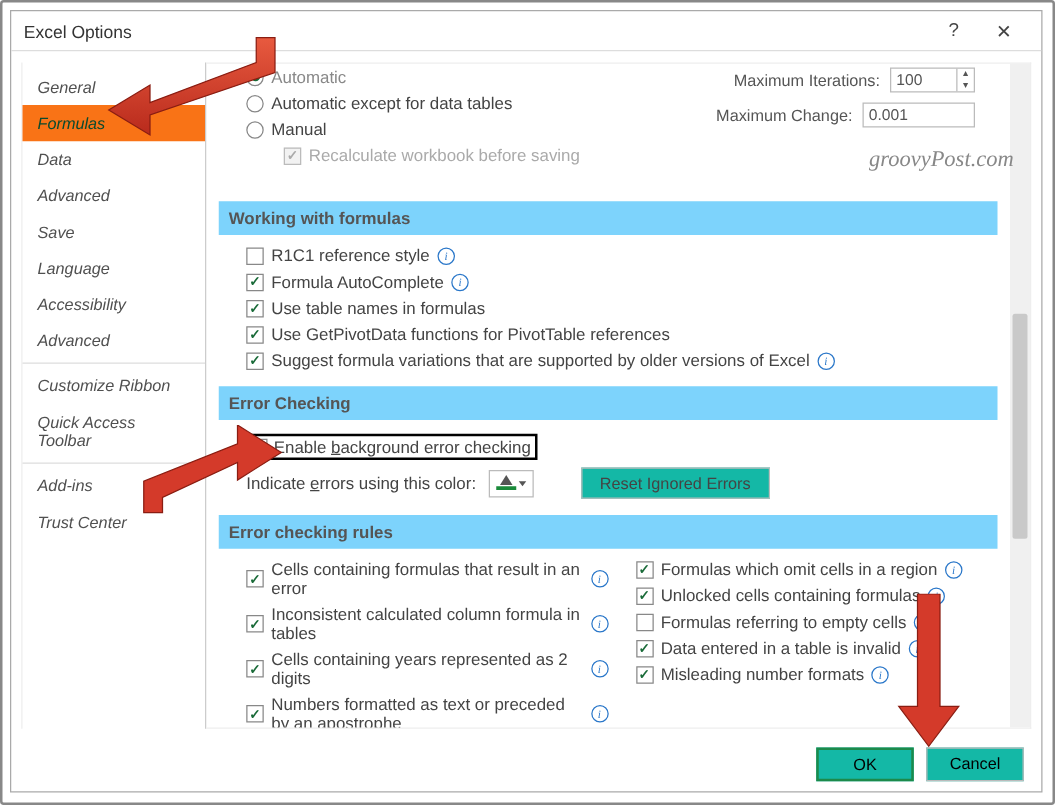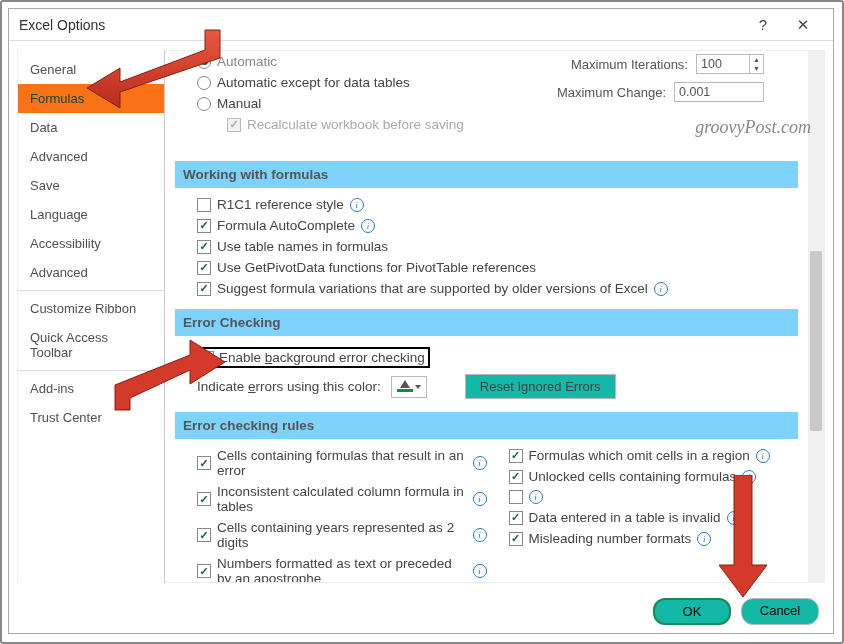--- a/index.html
+++ b/index.html
@@ -4,52 +4,52 @@
 <style>
   * { box-sizing: border-box; font-family: "Segoe UI", Arial, sans-serif; }
   body { margin: 0; background: #fff; overflow: hidden; width: 844px; height: 644px; position: relative; }
   .shadow-border { position:absolute; left:0; top:0; width:844px; height:644px; border:2px solid #888; border-radius:3px; }
   .dialog { position: absolute; left:8px; top:8px; width:826px; height:626px; background:#fff; border:1px solid #aaa; }
   .titlebar { height:32px; display:flex; align-items:center; padding:0 10px; border-bottom:1px solid #ddd; font-size:14px; color:#333;}
   .titlebar .spacer { flex:1; }
   .titlebar .help { width:40px; text-align:center; font-size:15px; color:#444;}
   .titlebar .close { width:40px; text-align:center; font-size:15px; color:#444;}
   .body { position:absolute; top:33px; bottom:42px; left:0; right:0; display:flex; }
-  .sidebar { width:148px; border-right:1px solid #ccc; padding-top:5px; background:#fff; border-left:1px solid #eee; margin:8px 0 8px 8px;}
+  .sidebar { width:148px; border-right:1px solid #ccc; padding-top:5px; background:#fff; border-left:1px solid #eee; margin:8px 0 8px 8px;font-style:italic;}
   .sidebar .cat { padding:7px 12px; font-size:13px; color:#505050; cursor:default; }
   .sidebar .cat.active { background:#f97316; color:#0b4a2e; }
   .sidebar .sep { height:0; border-top:1px solid #ddd; margin:3px 0; }
   .main { flex:1; padding:0 10px 6px 10px; position:relative; overflow:hidden; margin:8px 8px 8px 0; border:1px solid #eee; border-left:none;}
   .main .scroll { position:absolute; right:0; top:0; bottom:0; width:16px; background:#f0f0f0;}
   .main .scroll .thumb { position:absolute; left:2px; right:2px; top:200px; height:180px; background:#c9c9c9; border-radius:2px;}
   .content { padding-right:16px; font-size:13.5px; color:#444; }
   .sec-head { background:#7dd3fc; padding:6px 8px; font-weight:600; color:#555; margin-top:10px; }
   .opt-row { display:flex; align-items:center; padding:3px 0 3px 22px; gap:6px; }
   .radio { width:14px; height:14px; border:1px solid #888; border-radius:50%; display:inline-flex; align-items:center; justify-content:center; flex-shrink:0;}
   .radio.sel::after { content:""; width:7px; height:7px; background:#1a6b39; border-radius:50%;}
   .chk { width:14px; height:14px; border:1px solid #888; display:inline-flex; align-items:center; justify-content:center; font-size:11px; color:#1a6b39; flex-shrink:0;}
   .chk.on::after { content:"✓"; font-weight:bold; }
   .chk.dis { background:#f2f2f2; color:#aaa; border-color:#bbb;}
   .chk.dis.on::after { color:#aaa;}
   .info { width:14px; height:14px; border:1.3px solid #2a77c9; border-radius:50%; display:inline-flex; align-items:center; justify-content:center; font-size:9px; color:#2a77c9; font-style:italic; font-family:Georgia,serif; flex-shrink:0;}
   .info::after { content:"i"; }
-  .right-params { position:absolute; right:34px; top:3px; font-size:13px; color:#555;}
+  .right-params { position:absolute; right:18px; top:3px; font-size:13px; color:#555;}
   .right-params .row { display:flex; align-items:center; gap:8px; margin-bottom:8px; justify-content:flex-end;}
   .spin { border:1px solid #bbb; width:68px; height:20px; display:flex; align-items:center; padding:0 4px; position:relative; font-size:12.5px;}
   .spin .arrows { position:absolute; right:0; top:0; bottom:0; width:14px; border-left:1px solid #bbb; display:flex; flex-direction:column;}
   .spin .arrows div { flex:1; font-size:7px; text-align:center; line-height:9px; color:#555;}
   .txt { border:1px solid #bbb; width:90px; height:20px; padding:0 4px; font-size:12.5px; display:flex; align-items:center;}
   .color-btn { border:1px solid #bbb; width:36px; height:22px; display:inline-flex; align-items:center; justify-content:center; gap:2px;}
   .color-swatch-icon { width:16px; height:11px; position:relative; }
   .color-swatch-icon::before{ content:""; position:absolute; left:3px; top:-1px; width:0; height:0; border-left:5px solid transparent; border-right:5px solid transparent; border-bottom:8px solid #555;}
   .color-swatch-icon::after{ content:""; position:absolute; left:0; bottom:0; width:16px; height:3px; background:#1a8a3a;}
   .dd-caret { width:0; height:0; border-left:3.5px solid transparent; border-right:3.5px solid transparent; border-top:4px solid #555;}
   .btn { border:1px solid #bbb; background:#14b8a6; padding:4px 14px; font-size:13px; cursor:default;}
   .footer { position:absolute; bottom:8px; right:14px; display:flex; gap:10px;}
-  .footer .btn { width:78px; text-align:center; padding:4px 0;border-radius:12px;}
+  .footer .btn { width:78px; text-align:center; padding:4px 0;}
   .footer .btn.ok { border:2px solid #1c8a4b;}
   .two-col { display:flex; }
   .two-col .col { flex:1; min-width:0;}
   .strike-box { border:2px solid #000; padding:1px 3px 1px 1px; display:inline-flex; align-items:center; gap:5px;}
   .watermark { position:absolute; right:22px; top:108px; font-family:Georgia,serif; font-size:18px; color:#888; font-style:italic;}
   .underline-accel { text-decoration: underline; text-decoration-thickness:1px;}
   svg.arrow-svg { position:absolute; pointer-events:none; }
 </style>
 </head>
 <body>
@@ -197,20 +197,21 @@
                 <span>Formulas which omit cells in a region</span>
                 <span class="info"></span>
               </div>
               <div class="opt-row">
                 <span class="chk on"></span>
                 <span>Unlocked cells containing formulas</span>
                 <span class="info"></span>
               </div>
               <div class="opt-row">
                 <span class="chk"></span>
+                <span>Formulas referring to empty cells</span>
                 <span class="info"></span>
               </div>
               <div class="opt-row">
                 <span class="chk on"></span>
                 <span>Data entered in a table is invalid</span>
                 <span class="info"></span>
               </div>
               <div class="opt-row">
                 <span class="chk on"></span>
                 <span>Misleading number formats</span>

